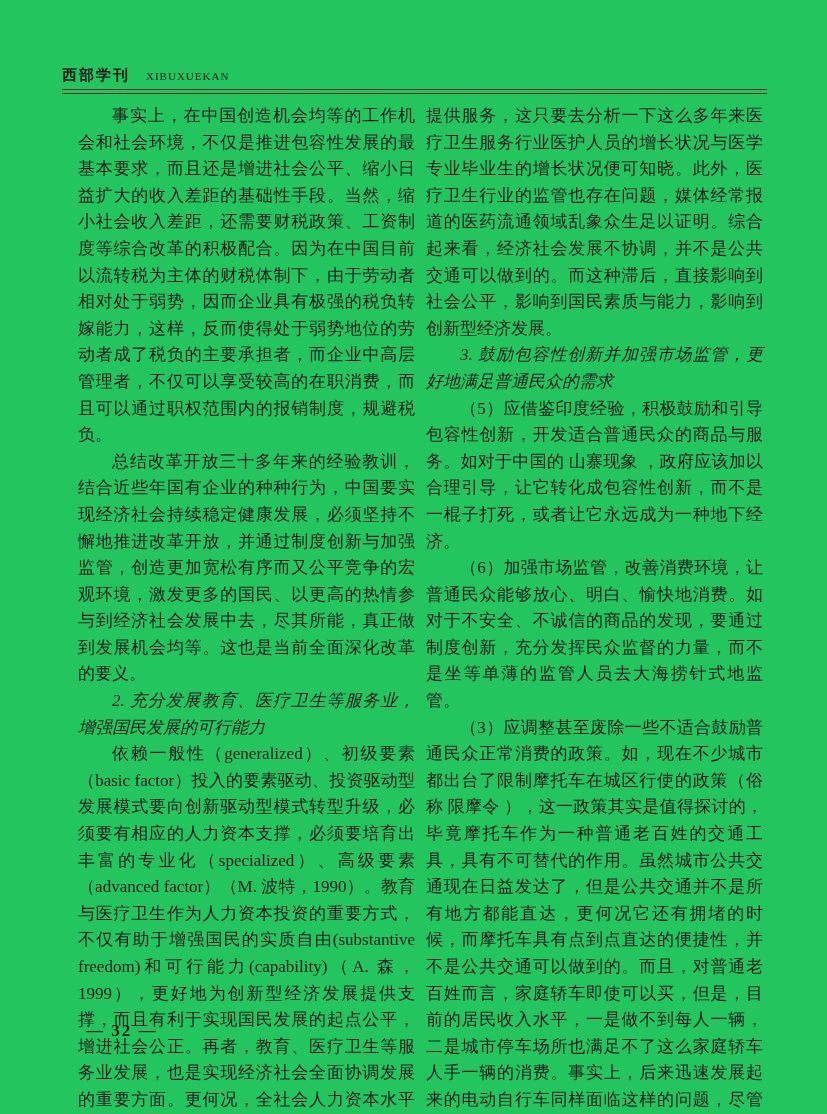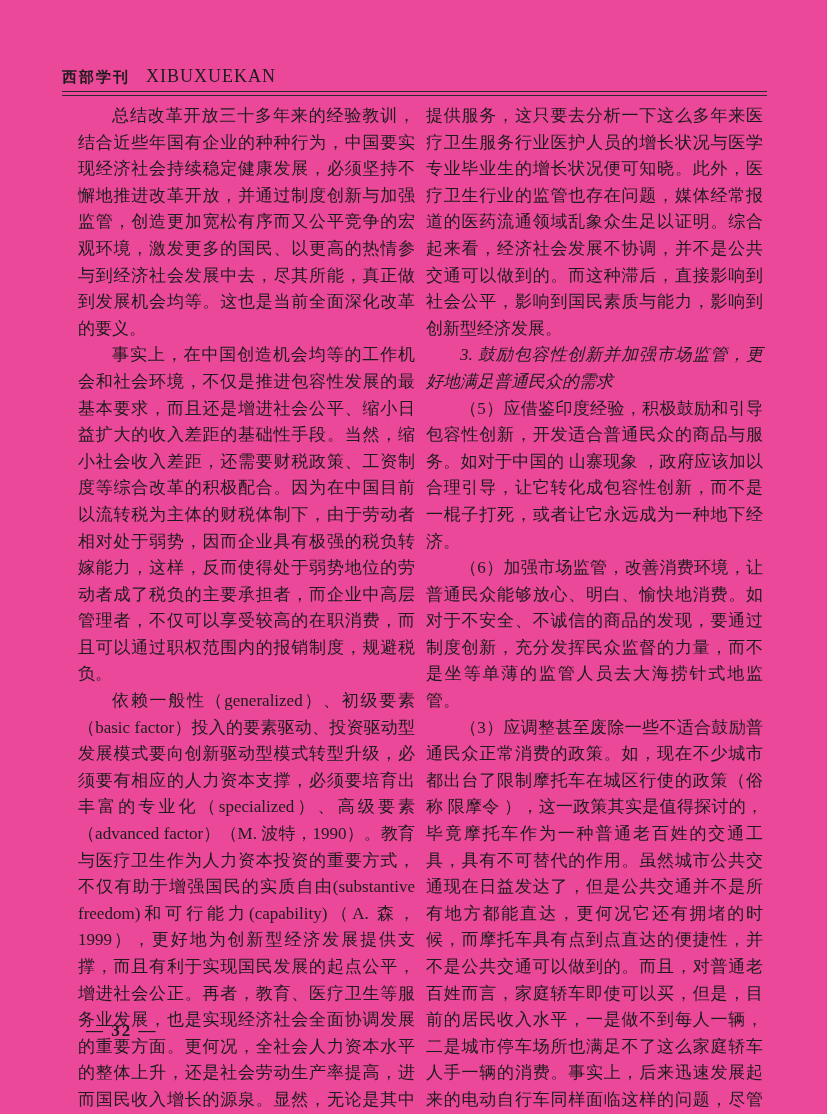--- a/index.html
+++ b/index.html
@@ -4,26 +4,26 @@
 <style>
   html, body { margin: 0; padding: 0; }
   body {
     width: 827px; height: 1114px;
     background: #ffffff;
     font-family: "Liberation Serif", "DejaVu Serif", serif;
     color: #1c1c1c;
     position: relative;
     overflow: hidden;
   }
-  .page { position: absolute; inset: 0; background: #ec4899; }
+  .page { position: absolute; inset: 0; background: #22c55e; }
 
   .header { position: absolute; left: 62px; right: 60px; top: 66px; }
   .header-row { display: flex; align-items: baseline; gap: 16px; }
   .journal-cn { font-size: 15px; font-weight: bold; letter-spacing: 2px; }
-  .journal-en { font-size: 18px; letter-spacing: 1px; }
+  .journal-en { font-size: 11px; letter-spacing: 1px; }
   .double-rule { margin-top: 4px; height: 3px;
     border-top: 1.4px solid #2a2a2a; border-bottom: 1px solid #2a2a2a; }
 
   .columns {
     position: absolute; left: 78px; top: 103px; width: 685px;
     display: flex; gap: 11px;
   }
   .col {
     width: 337px; flex: 0 0 337px;
     font-size: 17px; line-height: 26.6px;
@@ -47,22 +47,23 @@
   <div class="header">
     <div class="header-row">
       <span class="journal-cn">西部学刊</span>
       <span class="journal-en">XIBUXUEKAN</span>
     </div>
     <div class="double-rule"></div>
   </div>
 
   <div class="columns">
     <div class="col">
+        <p class="para">事实上，在中国创造机会均等的工作机会和社会环境，不仅是推进包容性发展的最基本要求，而且还是增进社会公平、缩小日益扩大的收入差距的基础性手段。当然，缩小社会收入差距，还需要财税政策、工资制度等综合改革的积极配合。因为在中国目前以流转税为主体的财税体制下，由于劳动者相对处于弱势，因而企业具有极强的税负转嫁能力，这样，反而使得处于弱势地位的劳动者成了税负的主要承担者，而企业中高层管理者，不仅可以享受较高的在职消费，而且可以通过职权范围内的报销制度，规避税负。</p>
         <p class="para">总结改革开放三十多年来的经验教训，结合近些年国有企业的种种行为，中国要实现经济社会持续稳定健康发展，必须坚持不懈地推进改革开放，并通过制度创新与加强监管，创造更加宽松有序而又公平竞争的宏观环境，激发更多的国民、以更高的热情参与到经济社会发展中去，尽其所能，真正做到发展机会均等。这也是当前全面深化改革的要义。</p>
-        <p class="para">事实上，在中国创造机会均等的工作机会和社会环境，不仅是推进包容性发展的最基本要求，而且还是增进社会公平、缩小日益扩大的收入差距的基础性手段。当然，缩小社会收入差距，还需要财税政策、工资制度等综合改革的积极配合。因为在中国目前以流转税为主体的财税体制下，由于劳动者相对处于弱势，因而企业具有极强的税负转嫁能力，这样，反而使得处于弱势地位的劳动者成了税负的主要承担者，而企业中高层管理者，不仅可以享受较高的在职消费，而且可以通过职权范围内的报销制度，规避税负。</p>
+        <p class="para heading">2. 充分发展教育、医疗卫生等服务业，增强国民发展的可行能力</p>
         <p class="para">依赖一般性（generalized）、初级要素（basic factor）投入的要素驱动、投资驱动型发展模式要向创新驱动型模式转型升级，必须要有相应的人力资本支撑，必须要培育出丰富的专业化（specialized）、高级要素（advanced factor）（M. 波特，1990）。教育与医疗卫生作为人力资本投资的重要方式，不仅有助于增强国民的实质自由(substantive freedom)和可行能力(capability)（A. 森，1999），更好地为创新型经济发展提供支撑，而且有利于实现国民发展的起点公平，增进社会公正。再者，教育、医疗卫生等服务业发展，也是实现经济社会全面协调发展的重要方面。更何况，全社会人力资本水平的整体上升，还是社会劳动生产率提高，进而国民收入增长的源泉。显然，无论是其中的哪一方面，都是包容性发展必须非常重视的。然而，我国恰恰在教育、医疗卫生等关乎社会公平、人力资本发展的社会公共服务业发展方面存在许多问题和制约障碍。如看病难、看病贵问题，实质上就是医疗卫生服务业发展不足造成的。医疗卫生领域，长期以来实行严格的准入管制和人事编制管理，这直接导致了中国医疗卫生服务行业的进入不畅、竞争不力、有效供给不足，造成了公立医院垄断经营的市场格局难以改变。这样，不仅未能充分调动社会资源进行该行业发展，而且每年毕业的医学专业学生也有许多难以进入该行业</p>
       </div>
     <div class="col">
         <p class="para no-indent">提供服务，这只要去分析一下这么多年来医疗卫生服务行业医护人员的增长状况与医学专业毕业生的增长状况便可知晓。此外，医疗卫生行业的监管也存在问题，媒体经常报道的医药流通领域乱象众生足以证明。综合起来看，经济社会发展不协调，并不是公共交通可以做到的。而这种滞后，直接影响到社会公平，影响到国民素质与能力，影响到创新型经济发展。</p>
         <p class="para heading">3. 鼓励包容性创新并加强市场监管，更好地满足普通民众的需求</p>
         <p class="para">（5）应借鉴印度经验，积极鼓励和引导包容性创新，开发适合普通民众的商品与服务。如对于中国的 山寨现象 ，政府应该加以合理引导，让它转化成包容性创新，而不是一棍子打死，或者让它永远成为一种地下经济。</p>
         <p class="para">（6）加强市场监管，改善消费环境，让普通民众能够放心、明白、愉快地消费。如对于不安全、不诚信的商品的发现，要通过制度创新，充分发挥民众监督的力量，而不是坐等单薄的监管人员去大海捞针式地监管。</p>
         <p class="para">（3）应调整甚至废除一些不适合鼓励普通民众正常消费的政策。如，现在不少城市都出台了限制摩托车在城区行使的政策（俗称 限摩令 ），这一政策其实是值得探讨的，毕竟摩托车作为一种普通老百姓的交通工具，具有不可替代的作用。虽然城市公共交通现在日益发达了，但是公共交通并不是所有地方都能直达，更何况它还有拥堵的时候，而摩托车具有点到点直达的便捷性，并不是公共交通可以做到的。而且，对普通老百姓而言，家庭轿车即使可以买，但是，目前的居民收入水平，一是做不到每人一辆，二是城市停车场所也满足不了这么家庭轿车人手一辆的消费。事实上，后来迅速发展起来的电动自行车同样面临这样的问题，尽管其与摩托车并不相同。</p>
       </div>
   </div>

